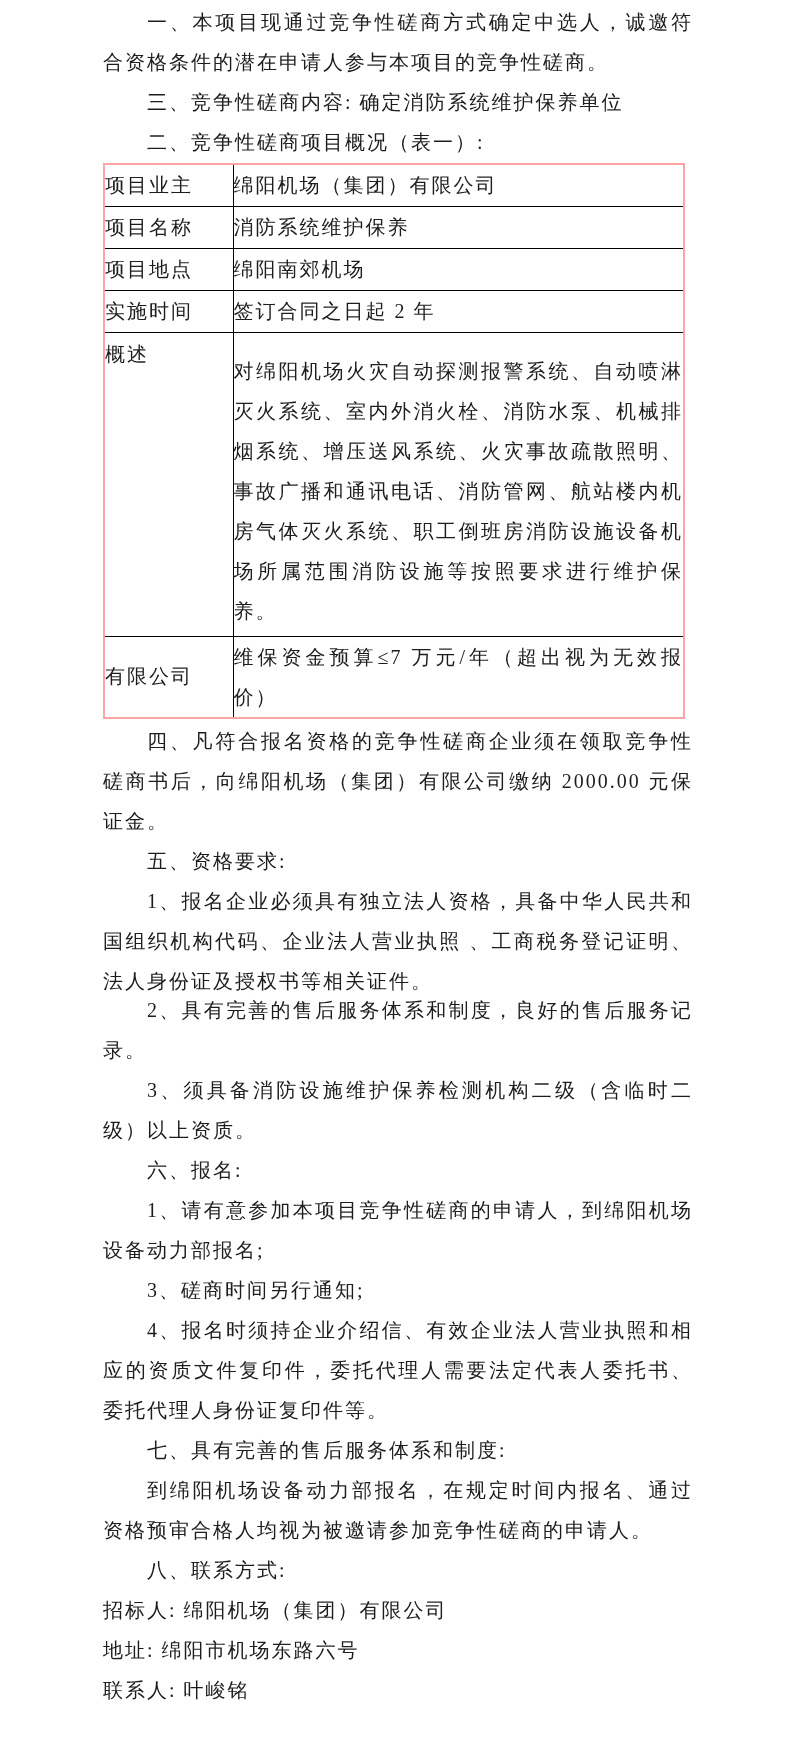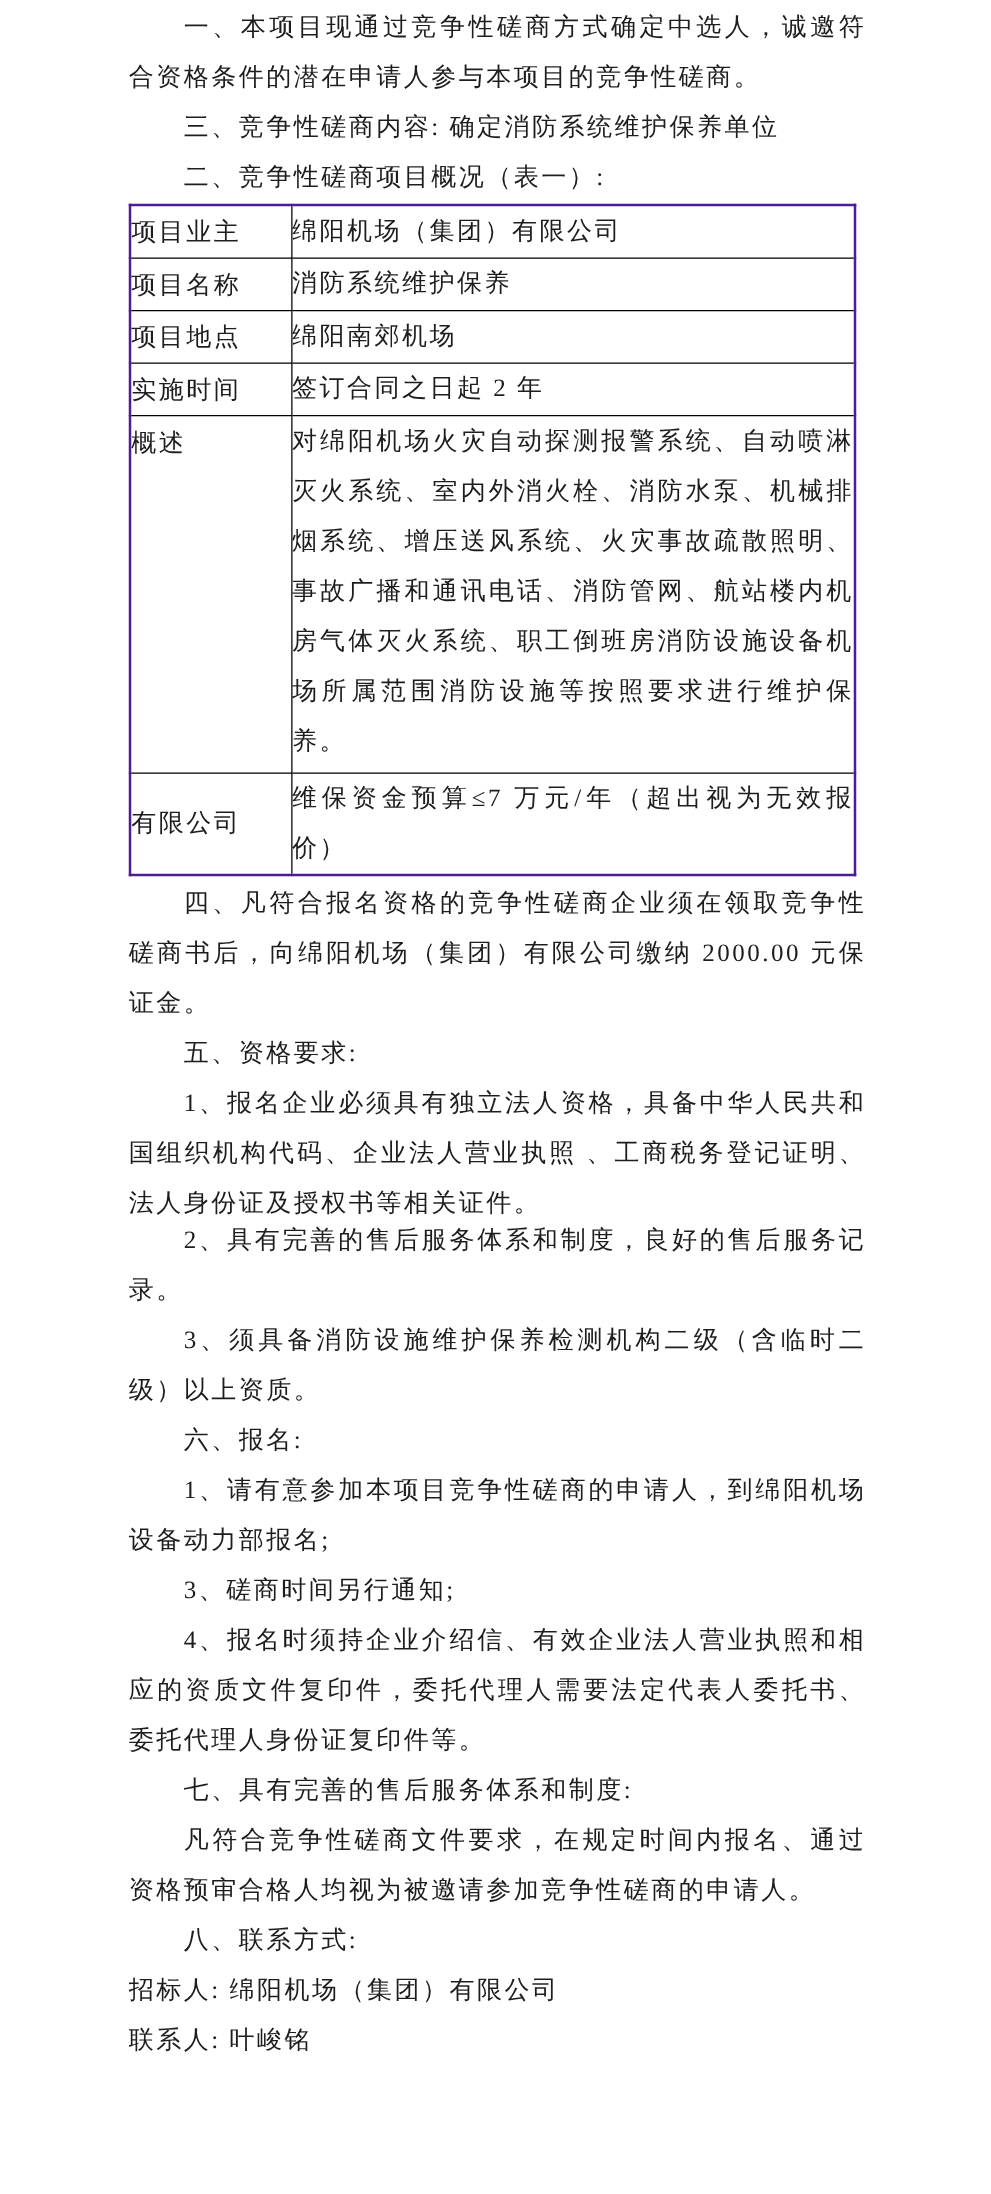--- a/index.html
+++ b/index.html
@@ -24,21 +24,21 @@
     text-indent: 44px;
     word-break: break-all;
   }
   .para.tight { margin-top: -11px; }
   .para.noindent { text-indent: 0; }
   table.project-table {
     border-collapse: collapse;
     width: 582px;
     margin: 1px 0 2px 0;
     table-layout: fixed;
-    border: 2px solid #4c1d95;
+    border: 2px solid #fca5a5;
   }
   table.project-table td {
     border: 1px solid #000000;
     vertical-align: middle;
     padding: 0;
   }
   td.cell-label {
     width: 129px;
     padding: 2px 4px 2px 13px;
     height: 42px;
@@ -46,21 +46,21 @@
   }
   td.cell-value {
     padding: 2px 6px 2px 13px;
     line-height: 40px;
     text-align: justify;
     word-break: break-all;
     box-sizing: border-box;
   }
   tr.row-tall td { vertical-align: top; }
   tr.row-tall td.cell-label { padding-top: 8px; }
-  tr.row-tall td.cell-value { padding-top: 0; padding-bottom: 5px; }
+  tr.row-tall td.cell-value { padding-top: 18px; padding-bottom: 5px; }
   .contact-block .para { text-indent: 0; }
 </style>
 </head>
 <body>
 
 <div class="page">
 
   <p class="para">一、本项目现通过竞争性磋商方式确定中选人，诚邀符合资格条件的潜在申请人参与本项目的竞争性磋商。</p>
   <p class="para">三、竞争性磋商内容: 确定消防系统维护保养单位</p>
   <p class="para">二、竞争性磋商项目概况（表一）:</p>
@@ -100,23 +100,24 @@
   <p class="para">1、报名企业必须具有独立法人资格，具备中华人民共和国组织机构代码、企业法人营业执照 、工商税务登记证明、法人身份证及授权书等相关证件。</p>
   <p class="para tight">2、具有完善的售后服务体系和制度，良好的售后服务记录。</p>
   <p class="para">3、须具备消防设施维护保养检测机构二级（含临时二级）以上资质。</p>
 
   <p class="para">六、报名:</p>
   <p class="para">1、请有意参加本项目竞争性磋商的申请人，到绵阳机场设备动力部报名;</p>
   <p class="para">3、磋商时间另行通知;</p>
   <p class="para">4、报名时须持企业介绍信、有效企业法人营业执照和相应的资质文件复印件，委托代理人需要法定代表人委托书、委托代理人身份证复印件等。</p>
 
   <p class="para">七、具有完善的售后服务体系和制度:</p>
-  <p class="para">凡符合竞争性磋商文件要求，在规定时间内报名、通过资格预审合格人均视为被邀请参加竞争性磋商的申请人。</p>
+  <p class="para">到绵阳机场设备动力部报名，在规定时间内报名、通过资格预审合格人均视为被邀请参加竞争性磋商的申请人。</p>
 
   <p class="para">八、联系方式:</p>
 
   <div class="contact-block">
     <p class="para noindent">招标人: 绵阳机场（集团）有限公司</p>
+    <p class="para noindent">地址: 绵阳市机场东路六号</p>
     <p class="para noindent">联系人: 叶峻铭</p>
 
   </div>
 
 </div>
 
 </body></html>

